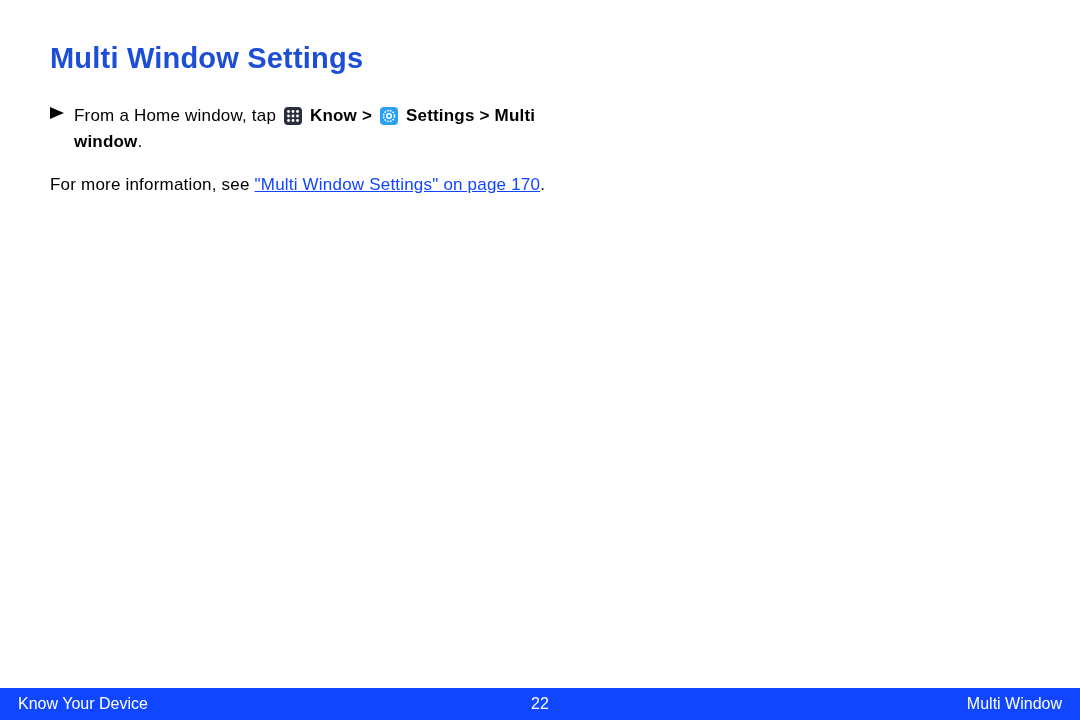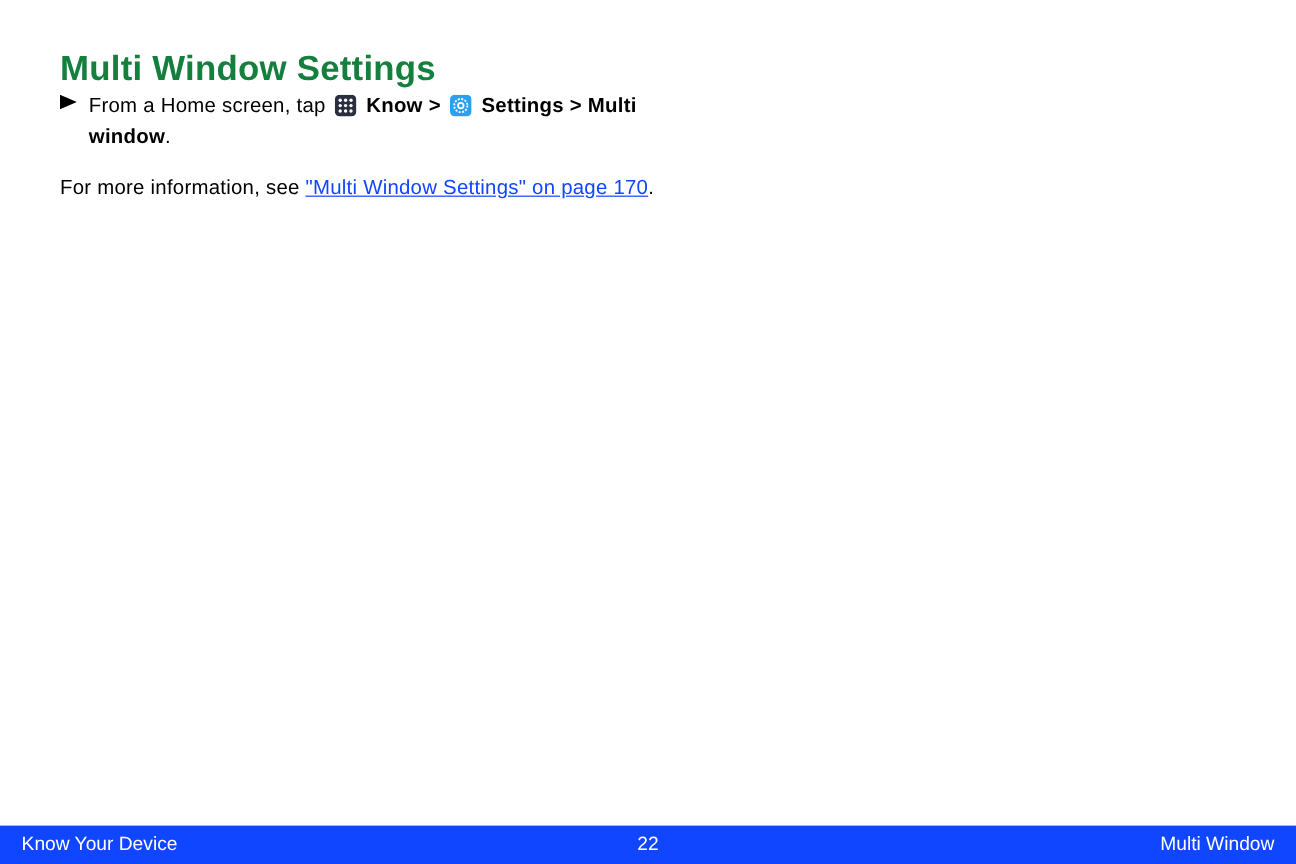--- a/index.html
+++ b/index.html
@@ -11,24 +11,24 @@
       font-family: Helvetica, Arial, sans-serif;
       width: 1080px;
       height: 720px;
       position: relative;
       background: white;
     }
     .content {
       padding: 42px 50px 0 50px;
     }
     .title {
-      color: #15803d;
+      color: #1d4ed8;
       font-size: 29px;
       font-weight: 600;
-      margin-bottom: 0;
+      margin-bottom: 28px;
       letter-spacing: 0.2px;
     }
     .intro {
       font-size: 17px;
       color: #000;
       margin-bottom: 14px;
     }
     .step {
       display: flex;
       align-items: flex-start;
@@ -109,21 +109,21 @@
   <h1 class="title">Multi Window Settings</h1>
 
 
   <div class="step">
     <span class="arrow-bullet">
       <svg width="14" height="12" viewBox="0 0 14 12">
         <polygon points="0,0 14,6 0,12" fill="#000"></polygon>
       </svg>
     </span>
     <span class="step-text">
-      <span>From a Home screen, tap </span><span class="icon-apps">
+      <span>From a Home window, tap </span><span class="icon-apps">
           <svg width="18" height="18" viewBox="0 0 18 18">
             <rect x="0" y="0" width="18" height="18" rx="4" fill="#2a2f3f"></rect>
             <circle cx="4.5" cy="4.5" r="1.4" fill="white"></circle>
             <circle cx="9" cy="4.5" r="1.4" fill="white"></circle>
             <circle cx="13.5" cy="4.5" r="1.4" fill="white"></circle>
             <circle cx="4.5" cy="9" r="1.4" fill="white"></circle>
             <circle cx="9" cy="9" r="1.4" fill="white"></circle>
             <circle cx="13.5" cy="9" r="1.4" fill="white"></circle>
             <circle cx="4.5" cy="13.5" r="1.4" fill="white"></circle>
             <circle cx="9" cy="13.5" r="1.4" fill="white"></circle>

